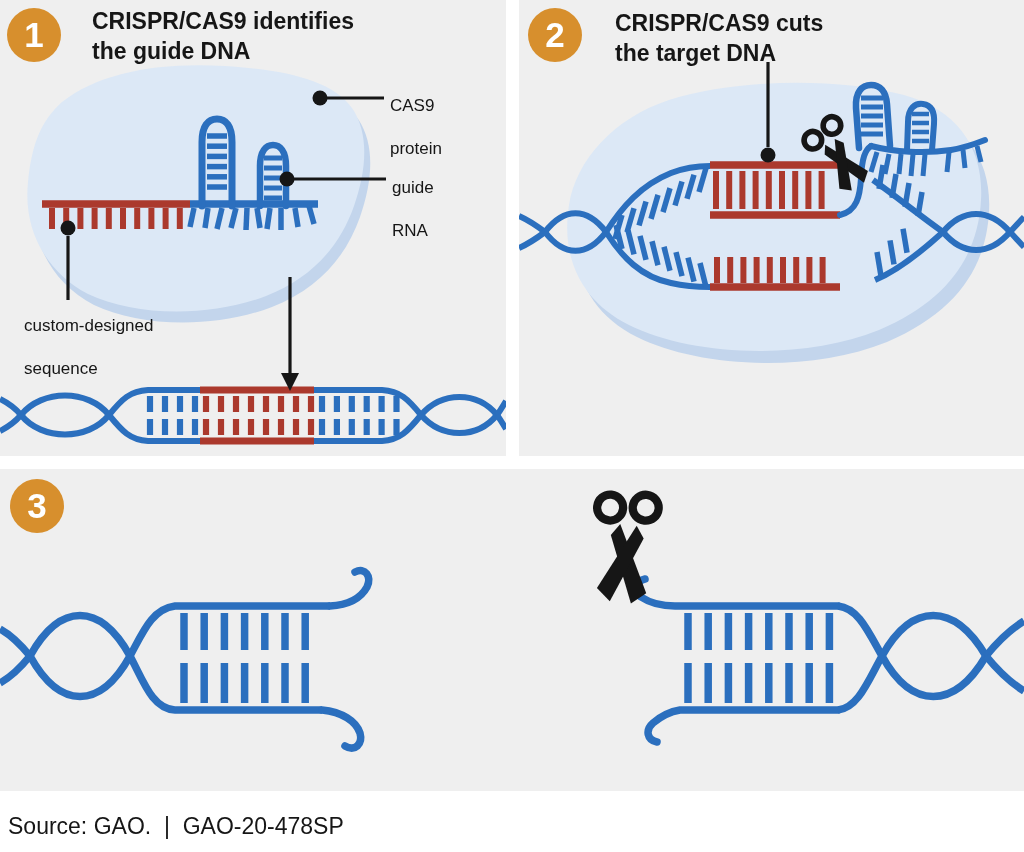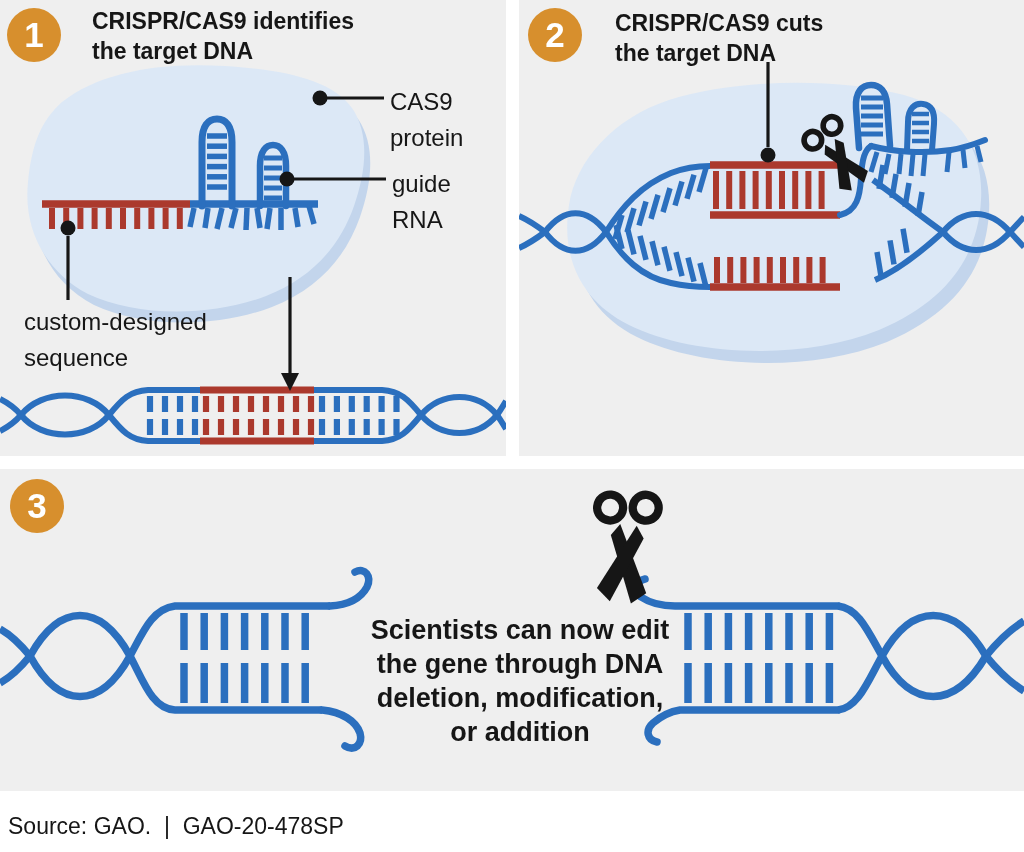--- a/index.html
+++ b/index.html
@@ -9,21 +9,21 @@
   html,body{margin:0;padding:0}
   body{width:1024px;height:852px;font-family:"Liberation Sans",sans-serif;background:var(--panel-gap)}
   .stage{position:relative;width:1024px;height:852px;background:var(--panel-gap);overflow:hidden}
   .panel{position:absolute;background:var(--background)}
   #p1{left:0;top:0;width:506px;height:456px}
   #p2{left:519px;top:0;width:505px;height:456px}
   #p3{left:0;top:469px;width:1024px;height:322px}
   .badge{position:absolute;width:54px;height:54px;border-radius:50%;background:var(--badge-orange);
          color:#fff;font-weight:bold;font-size:35px;display:flex;align-items:center;justify-content:center}
   .title{position:absolute;font-weight:bold;font-size:23px;line-height:30px;color:var(--ink);white-space:pre-line}
-  .lbl{position:absolute;font-size:24px;line-height:36px;color:var(--ink);white-space:pre-line}
+  .lbl{position:absolute;font-size:17px;line-height:43px;color:var(--ink);white-space:pre-line}
   .caption{position:absolute;font-weight:bold;font-size:27px;line-height:34px;text-align:center;
            color:var(--ink);white-space:pre-line}
   .footer{position:absolute;left:0;top:791px;width:1024px;height:61px;background:var(--panel-gap);
           color:var(--ink);font-size:23px;padding:22px 0 8px 8px;box-sizing:border-box;white-space:pre}
   svg{position:absolute;left:0;top:0;display:block}
   .s-blue{stroke:var(--dna-blue);fill:none}
   .s-red{stroke:var(--sequence-red);fill:none}
   .s-ink{stroke:var(--ink);fill:none}
   .f-ink{fill:var(--ink);stroke:none}
   .f-blob{fill:var(--protein-fill);stroke:none}
@@ -167,21 +167,21 @@
         <line class="s-ink" stroke-width="3.2" x1="68" y1="236" x2="68" y2="300"></line>
         <circle class="f-ink" cx="68" cy="228" r="7.5"></circle>
       </g>
       <g>
         <line class="s-ink" stroke-width="3.2" x1="290" y1="277" x2="290" y2="375"></line>
         <path class="f-ink" d="M 281,373 L 299,373 L 290,391 Z"></path>
       </g>
     </svg>
     <div class="badge" style="left:7px;top:8px">1</div>
     <div class="title" style="left:92px;top:6px">CRISPR/CAS9 identifies
-the target DNA</div>
+the guide DNA</div>
     <div class="lbl" style="left:390px;top:84px">CAS9
 protein</div>
     <div class="lbl" style="left:392px;top:166px">guide
 RNA</div>
     <div class="lbl" style="left:24px;top:304px">custom-designed
 sequence</div>
   </div>
 
   <div class="panel" id="p2">
     <svg width="505" height="456" viewBox="0 0 505 456">
@@ -382,20 +382,16 @@
           </g>
       </g>
       <g transform="translate(627,70) rotate(6) scale(1.18)">
         <circle class="s-ink" stroke-width="7" cx="-17" cy="-25" r="11"></circle>
         <circle class="s-ink" stroke-width="7" cx="13" cy="-28" r="11"></circle>
         <path class="f-ink" d="M -7,-12 L 21,44 L 9,54 L -14,-2 Z"></path>
         <path class="f-ink" d="M 7,-12 L -21,44 L -9,54 L 14,-2 Z"></path>
       </g>
     </svg>
     <div class="badge" style="left:10px;top:10px">3</div>
-    <div class="caption" style="left:325px;top:144px;width:390px">Scientists can now edit
-the gene through DNA
-deletion, modification,
-or addition</div>
   </div>
 
   <div class="footer">Source: GAO.  |  GAO-20-478SP</div>
 </div>
 
 </body></html>

